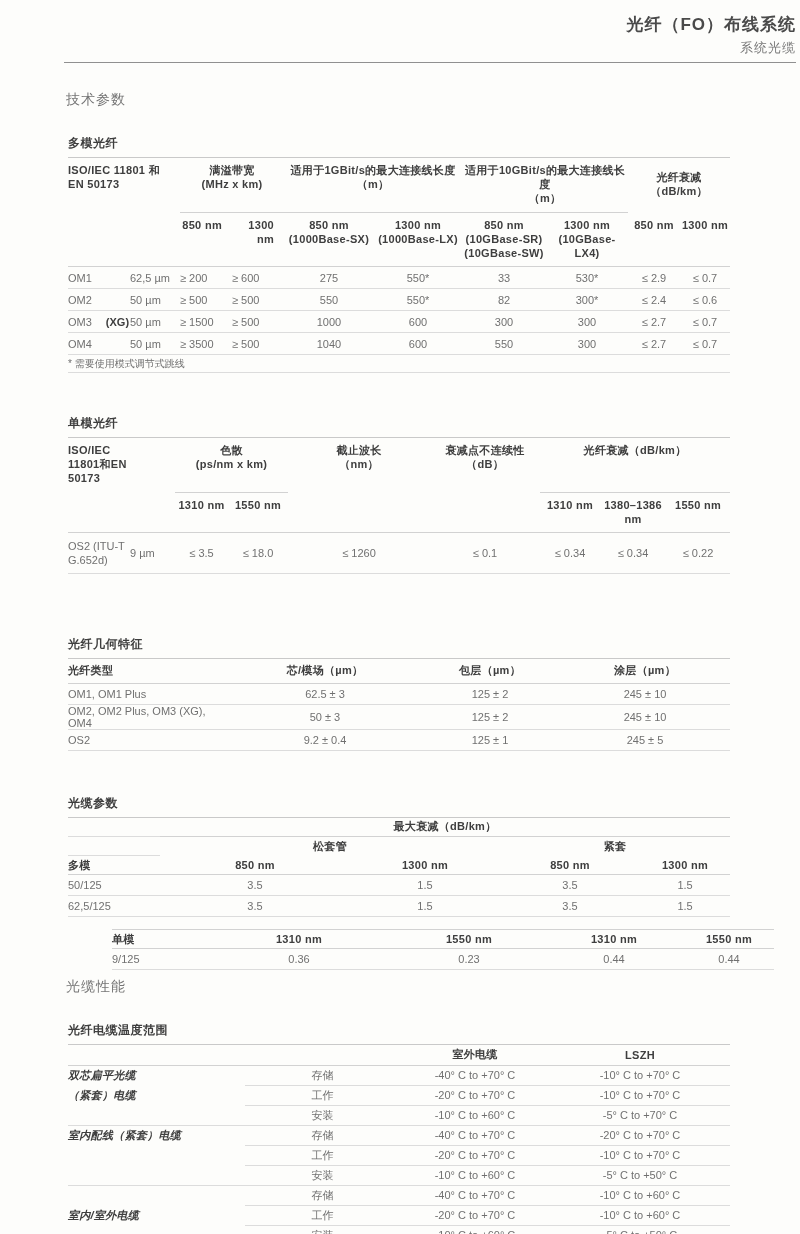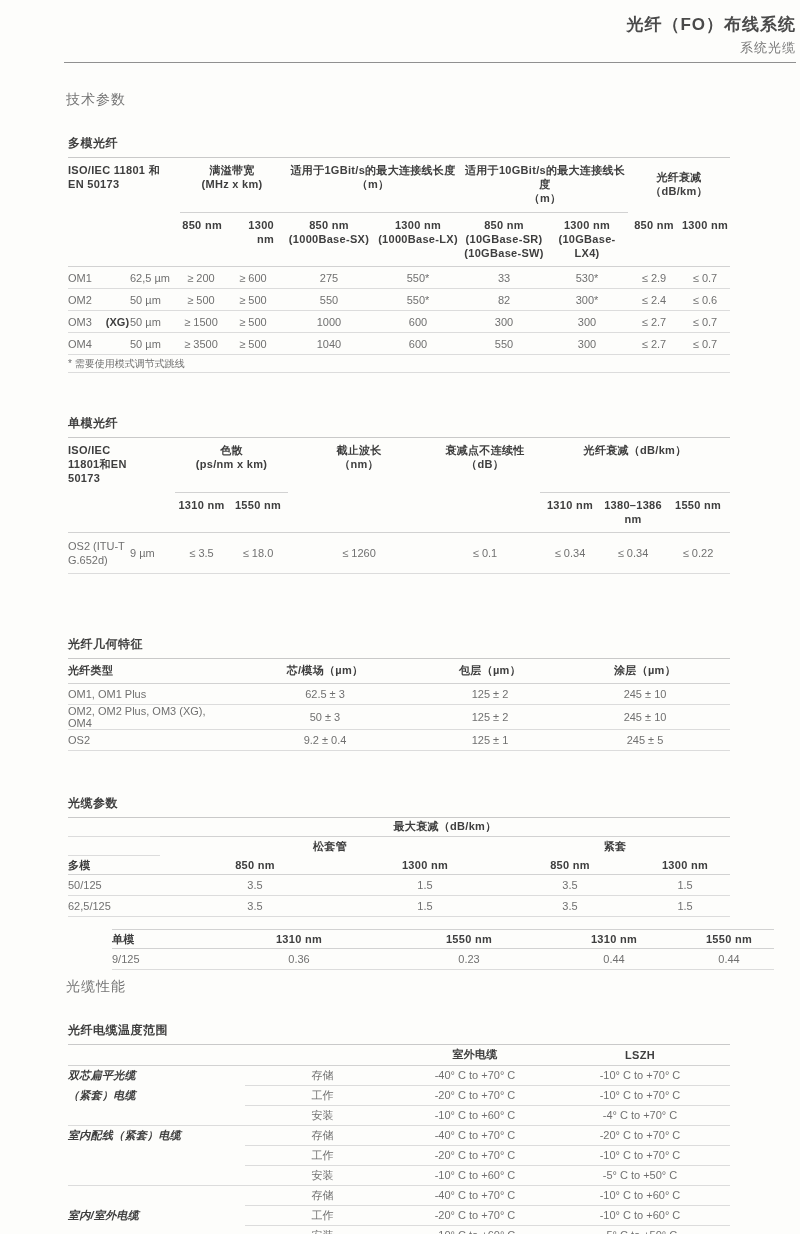--- a/index.html
+++ b/index.html
@@ -23,21 +23,21 @@
   th { font-weight:bold; color:#3e3e3e; font-size:11px; letter-spacing:0.3px; }
   .grp-row th { vertical-align:top; text-align:center; padding:5px 0 7px; line-height:14px; }
   .grp-row th.std { text-align:left; }
   .grp-row th.mid { vertical-align:middle; }
   .grp-row th.ul { border-bottom:1px solid #d2d2d2; }
   .sub-row th { text-align:center; vertical-align:top; padding:5px 0 6px; line-height:14px;
                 border-bottom:1px solid #d2d2d2; font-weight:bold; }
   .sub-row th.r { text-align:right; padding-right:10px; }
   tbody td { border-bottom:1px solid #dcdcdc; height:22px; vertical-align:middle; text-align:center; }
   td.l, th.l { text-align:left; }
-  td.r { text-align:center; padding-right:10px; }
+  td.r { text-align:left; padding-right:10px; }
   .type-suffix { font-weight:bold; color:#3e3e3e; margin-left:3px;padding-left:11px; }
   .footnote-row td { font-size:10px; text-align:left; height:18px; color:#6e6e6e; }
   .two-line { line-height:14px; padding:6px 0; }
   
   .geo thead th { border-bottom:1px solid #d2d2d2; padding:4px 0 5px; }
   .geo tbody td { height:21px; }
   
   .cp td, .cp th { height:19px; vertical-align:middle; }
   .cp .span-ul { border-bottom:1px solid #d2d2d2; text-align:center; }
   .cp .datarow td { border-bottom:1px solid #dcdcdc; height:21px; }
@@ -394,21 +394,21 @@
         <tr>
           <td class="gl">（紧套）电缆</td>
           <td class="part">工作</td>
           <td class="part">-20° C to +70° C</td>
           <td class="part">-10° C to +70° C</td>
         </tr>
         <tr class="grp-end">
           <td></td>
           <td>安装</td>
           <td>-10° C to +60° C</td>
-          <td>-4° C to +70° C</td>
+          <td>-5° C to +70° C</td>
         </tr>
 
         <tr>
           <td class="gl">室内配线（紧套）电缆</td>
           <td class="part">存储</td>
           <td class="part">-40° C to +70° C</td>
           <td class="part">-20° C to +70° C</td>
         </tr>
         <tr>
           <td></td>

